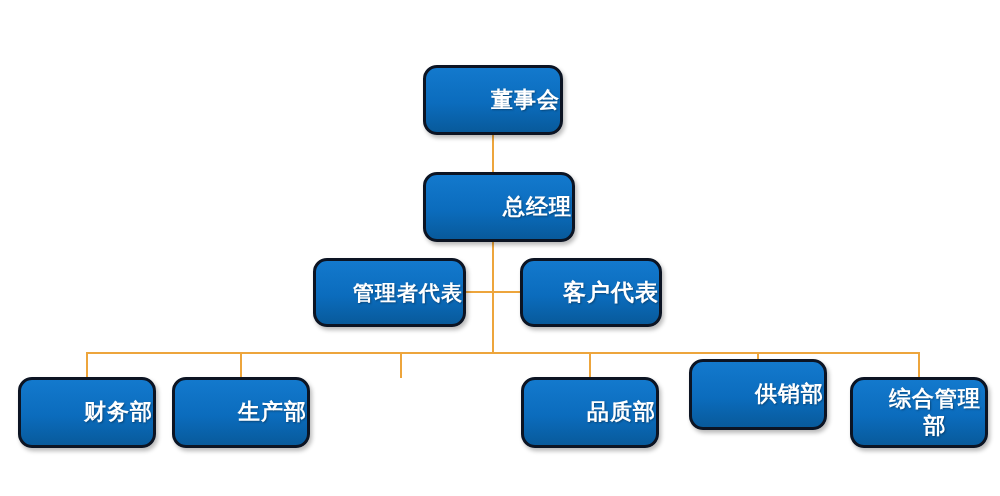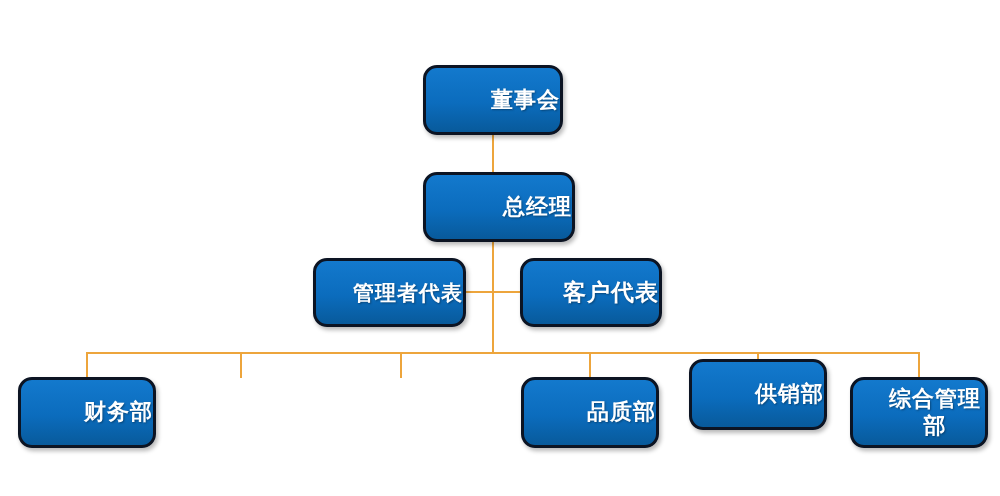--- a/index.html
+++ b/index.html
@@ -70,20 +70,23 @@
   <div class="node" style="left:313px; top:258px; width:153px; height:69px">
     <span class="label" style="font-size:21px">管理者代表</span>
   </div>
   <div class="node" style="left:520px; top:258px; width:142px; height:69px">
     <span class="label" style="font-size:23px">客户代表</span>
   </div>
 
   <div class="node" style="left:18px; top:377px; width:138px; height:71px">
     <span class="label">财务部</span>
   </div>
+  <div class="node" style="left:172px; top:377px; width:138px; height:71px">
+    <span class="label">生产部</span>
+  </div>
   <div class="node" style="left:521px; top:377px; width:138px; height:71px">
     <span class="label">品质部</span>
   </div>
   <div class="node" style="left:689px; top:359px; width:138px; height:71px">
     <span class="label">供销部</span>
   </div>
   <div class="node node--wrap" style="left:850px; top:377px; width:138px; height:71px">
     <span class="label">综合管理部</span>
   </div>
 

